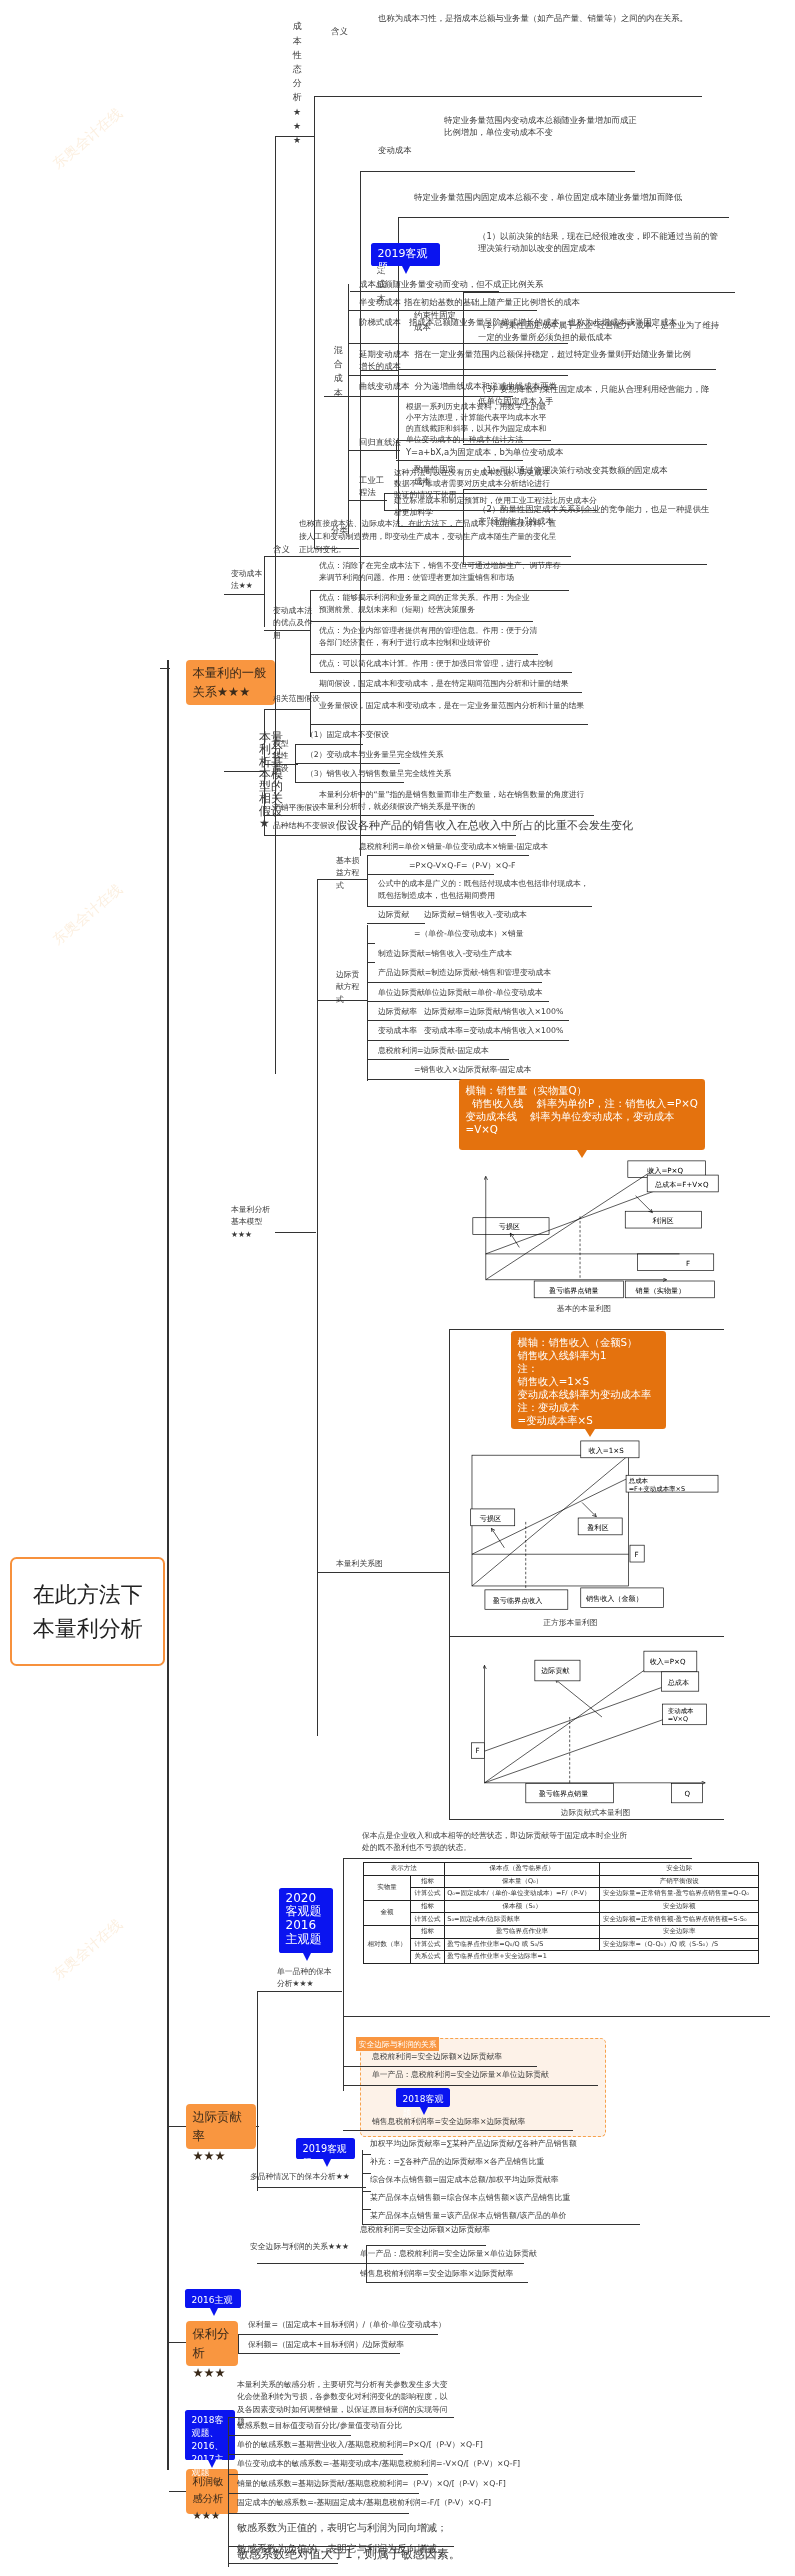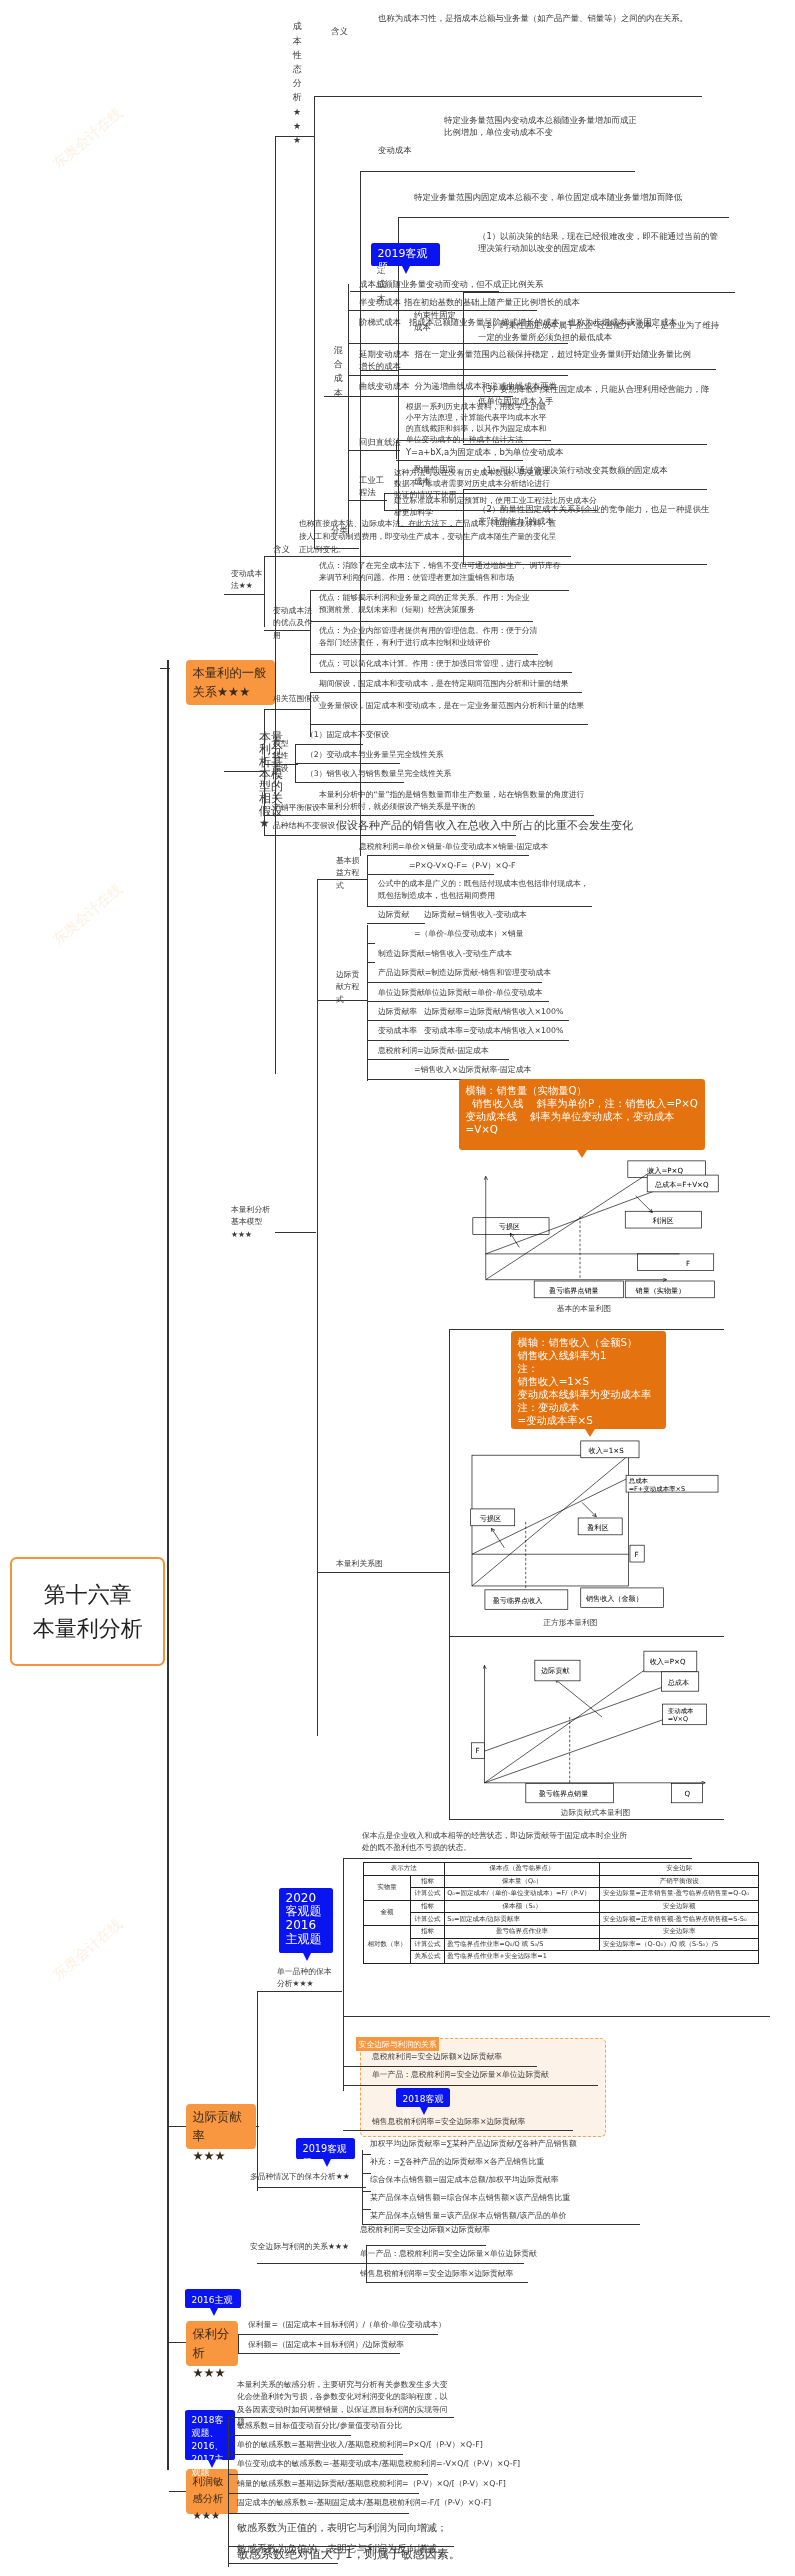--- a/index.html
+++ b/index.html
@@ -25,21 +25,21 @@
   .dtag{position:absolute;background:#f99640;color:#fff;font-size:7.8px;line-height:13px;padding:0.6px 2.6px;}
   .wm{position:absolute;color:#f6d3a8;font-size:14.2px;transform:rotate(-40deg);opacity:.35;pointer-events:none;}
 </style>
 </head>
 <body>
 
 <div class="spine"></div>
 <div class="hl" style="left:160px;top:668px;width:10.3px;"></div>
 <div class="root">
   <div>
-      <div>第十六章</div>
+      <div>在此方法下</div>
   <div>本量利分析</div>
     </div>
 </div>
 
 <div class="l1" style="left:186px;top:660px;width:89px;height:45px;">
   <span>本量利的一般关系★★★</span>
 </div>
 <div class="l1" style="left:186px;top:2104px;width:70px;height:45px;">
   <div>边际贡献率</div>
   <div>★★★</div>

